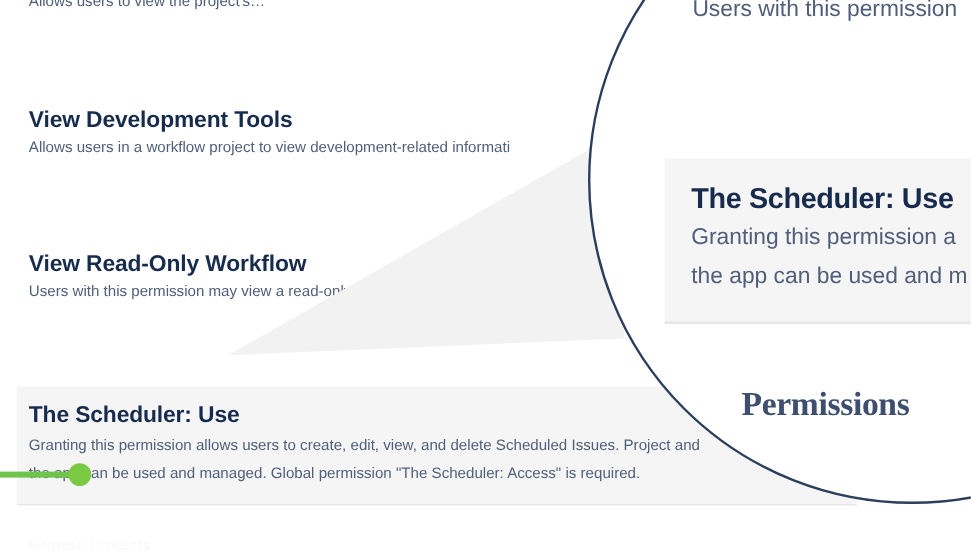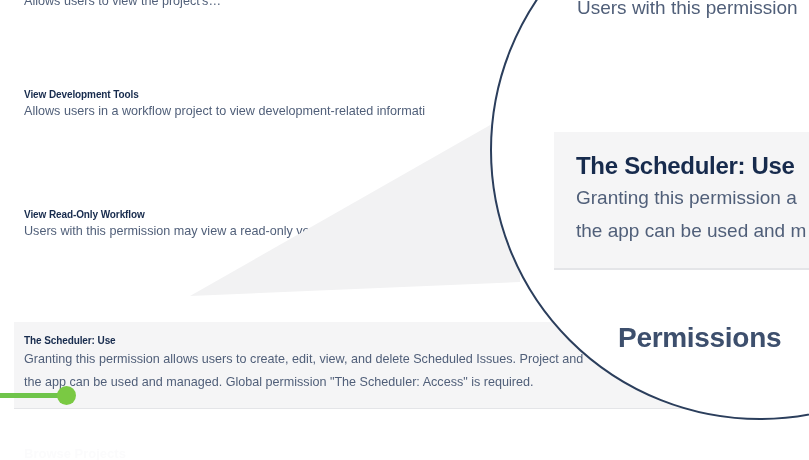--- a/index.html
+++ b/index.html
@@ -15,21 +15,21 @@
   
   #base-layer { position:absolute; inset:0; z-index:1; }
 
   .perm-row {
     position:absolute;
     left:14px;
     width:660px;
     padding:10px 0 10px 10px;
   }
   .perm-title {
-    font-size:10px;
+    font-size:19px;
     font-weight:bold;
     color:#172b4d;
     letter-spacing:-0.1px;
     line-height:1.35;
     white-space:nowrap;
   }
   .perm-desc {
     font-size:12.6px;
     color:#505f79;
     line-height:1.55;
@@ -112,20 +112,21 @@
 
   #z-heading {
     position:absolute;
     left:126px;
     top:440px;
     font-size:28px;
     font-weight:bold;
     color:#3d4f6d;
     letter-spacing:-0.3px;
     white-space:nowrap;
+    font-family:Liberation Serif, serif;
   }
 
   
   #pointer {
     position:absolute;
     left:0;
     top:386px;
     z-index:5;
     display:flex;
     align-items:center;

